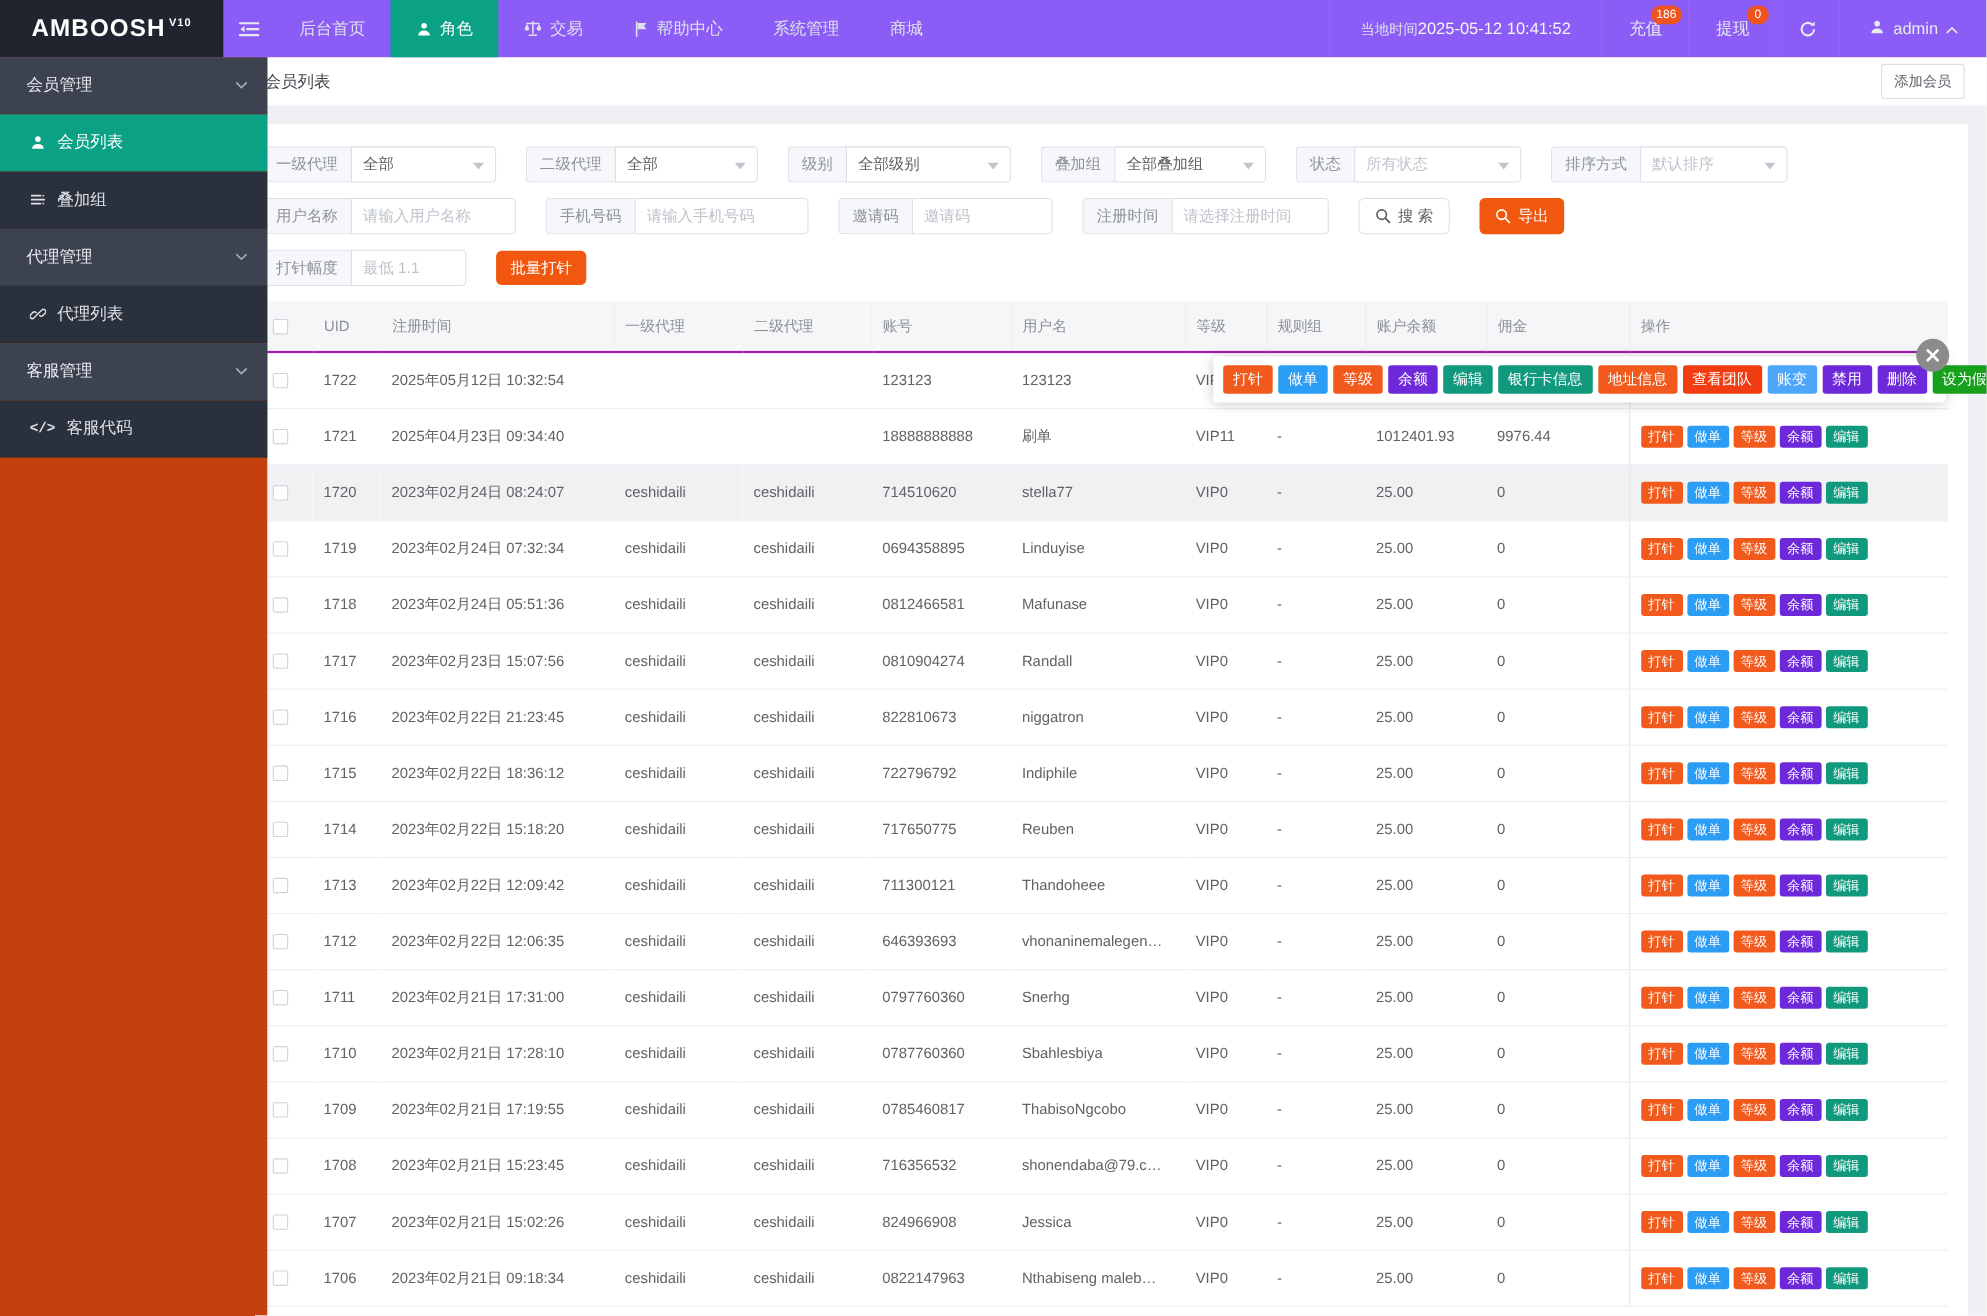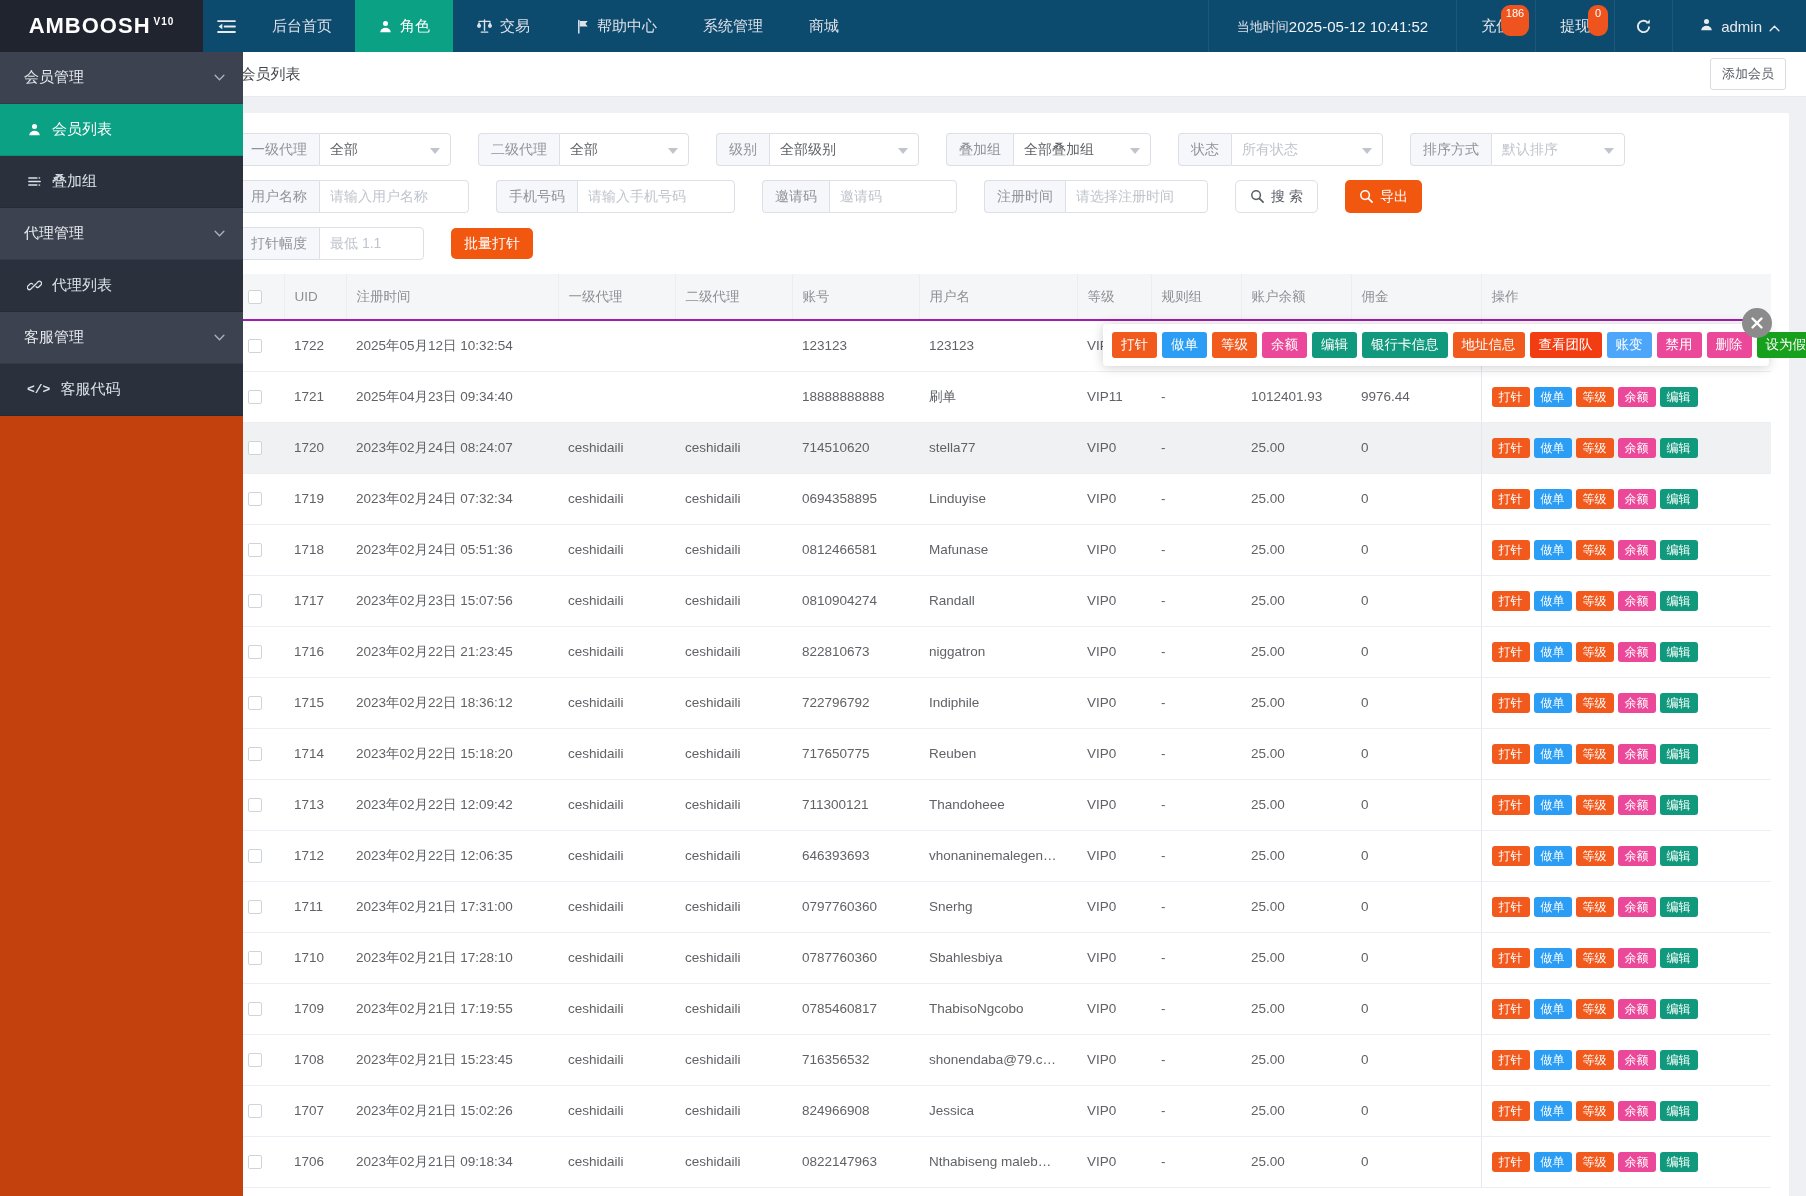--- a/index.html
+++ b/index.html
@@ -1,35 +1,35 @@
 <!DOCTYPE html>
 <html><head>
 <meta charset="utf-8">
 <style>
   * { margin:0; padding:0; box-sizing:border-box; }
   html,body { width:1806px; height:1196px; overflow:hidden; }
   body { font-family:"Liberation Sans","DejaVu Sans",sans-serif; background:#eef0f3; color:#606266; }
   .app { position:relative; width:1806px; height:1196px; }
 
   
-  .navbar { position:absolute; top:0; left:0; width:100%; height:52px; background:#0c4a6e; display:flex; align-items:stretch; z-index:20; }
+  .navbar { position:absolute; top:0; left:0; width:100%; height:52px; background:#8b5cf6; display:flex; align-items:stretch; z-index:20; }
   .logo { width:203px; background:#20242e; color:#fff; display:flex; align-items:center; justify-content:center; font-size:22px; font-weight:bold; letter-spacing:1px; }
   .logo sup { font-size:10px; font-weight:bold; margin-left:3px; margin-top:-10px; }
   .nav-toggle { width:46px; display:flex; align-items:center; justify-content:center; color:#e8eaee; cursor:pointer; }
   .nav-menu { display:flex; align-items:stretch; }
   .nav-item { display:flex; align-items:center; gap:7px; padding:0 23px; color:#dde1e8; font-size:15px; cursor:pointer; }
   .nav-item.active { background:#0ba184; color:#fff; }
   .nav-item .icon svg { display:block; }
   .nav-right { margin-left:auto; display:flex; align-items:stretch; }
   .nr-sec { display:flex; flex-direction:row; align-items:center; justify-content:center; color:#e8eaee; padding:0 24px; border-left:1px solid rgba(255,255,255,0.07); position:relative; }
   .nr-sec.time { padding:0 28px; }
   .t1 { font-size:13px; line-height:17px; color:#dfe3ea; }
   .t2 { font-size:15px; line-height:19px; color:#f2f4f7; }
   .nr-link { font-size:15px; cursor:pointer; justify-content:center; }
-  .badge { position:absolute; top:5px; right:6px; min-width:20px; height:31px; padding:0 5px; background:#f0541e; color:#fff; font-size:11px; line-height:17px; border-radius:9px; text-align:center; }
+  .badge { position:absolute; top:5px; right:6px; min-width:20px; height:17px; padding:0 5px; background:#f0541e; color:#fff; font-size:11px; line-height:17px; border-radius:9px; text-align:center; }
   .nr-iconbtn { cursor:pointer; padding:0 20px; }
   .nr-user { flex-direction:row; gap:7px; font-size:15px; cursor:pointer; padding:0 26px; }
 
   
   .sidebar { position:absolute; top:52px; left:0; bottom:0; width:243px; background:#c2410c; z-index:10; }
   .sb-group { height:52px; background:#3c424f; color:#e6e9ee; font-size:15px; display:flex; align-items:center; padding:0 18px 0 24px; border-bottom:1px solid rgba(0,0,0,0.10); cursor:pointer; }
   .sb-group .sb-chev { margin-left:auto; color:#aab0ba; }
   .sb-item { height:52px; background:#2b313c; color:#dde1e8; font-size:15px; display:flex; align-items:center; gap:10px; padding:0 18px 0 27px; border-bottom:1px solid rgba(0,0,0,0.10); cursor:pointer; }
   .sb-item.active { background:#0ba184; color:#fff; }
   .icon { display:inline-flex; align-items:center; justify-content:center; }
@@ -65,21 +65,21 @@
   
   .table-wrap { position:relative; margin-top:12px; }
   table { border-collapse:collapse; table-layout:fixed; width:1533px; font-size:13.5px; }
   thead th { background:#f5f6f8; color:#8c9095; font-weight:500; height:46px; text-align:left; padding:0 10px; border-bottom:2px solid #a21caf; border-right:1px solid #eceef2; white-space:nowrap; overflow:hidden; }
   thead th:last-child { border-right:none; }
   tbody td { height:51px; padding:0 10px; border-bottom:1px solid #ebeef5; color:#606266; white-space:nowrap; overflow:hidden; text-overflow:ellipsis; }
   tbody tr.hl { background:#f0f1f3; }
   .op-col { border-left:1px solid #e4e7ec !important; box-shadow:-4px 0 6px -4px rgba(0,0,0,0.10); }
   .cb { display:inline-block; width:14px; height:14px; border:1px solid #cfd3da; border-radius:2px; background:#fff; vertical-align:middle; cursor:pointer; }
   .rbtn { display:inline-block; color:#fff; font-size:12px; padding:4px 7px; border-radius:3px; margin-right:4px; cursor:pointer; line-height:1; }
-  .c-orange { background:#f25a1d; } .c-blue { background:#2b9df4; } .c-red { background:#ec4899;text-align:center; }
+  .c-orange { background:#f25a1d; } .c-blue { background:#2b9df4; } .c-red { background:#6d28d9;text-align:center; }
   .c-teal { background:#11997e; } .c-green { background:#16a01b; } .c-redorange { background:#f23c12; }
   .c-lightblue { background:#4da6fa; }
 
   
   .popup { position:absolute; top:50px; right:2px; width:666px; height:42px; background:#fff; border-radius:4px; box-shadow:0 1px 12px rgba(0,0,0,0.20); display:flex; align-items:center; gap:5px; padding:0 9px; z-index:6; }
   .pbtn { color:#fff; font-size:13.5px; padding:6px 9px; border-radius:3px; cursor:pointer; line-height:1; white-space:nowrap; }
   .popup-close { position:absolute; top:-16px; right:-3px; width:30px; height:30px; border-radius:50%; background:#8b8b8b; display:flex; align-items:center; justify-content:center; cursor:pointer; z-index:7; }
 </style>
 </head>
 <body>

